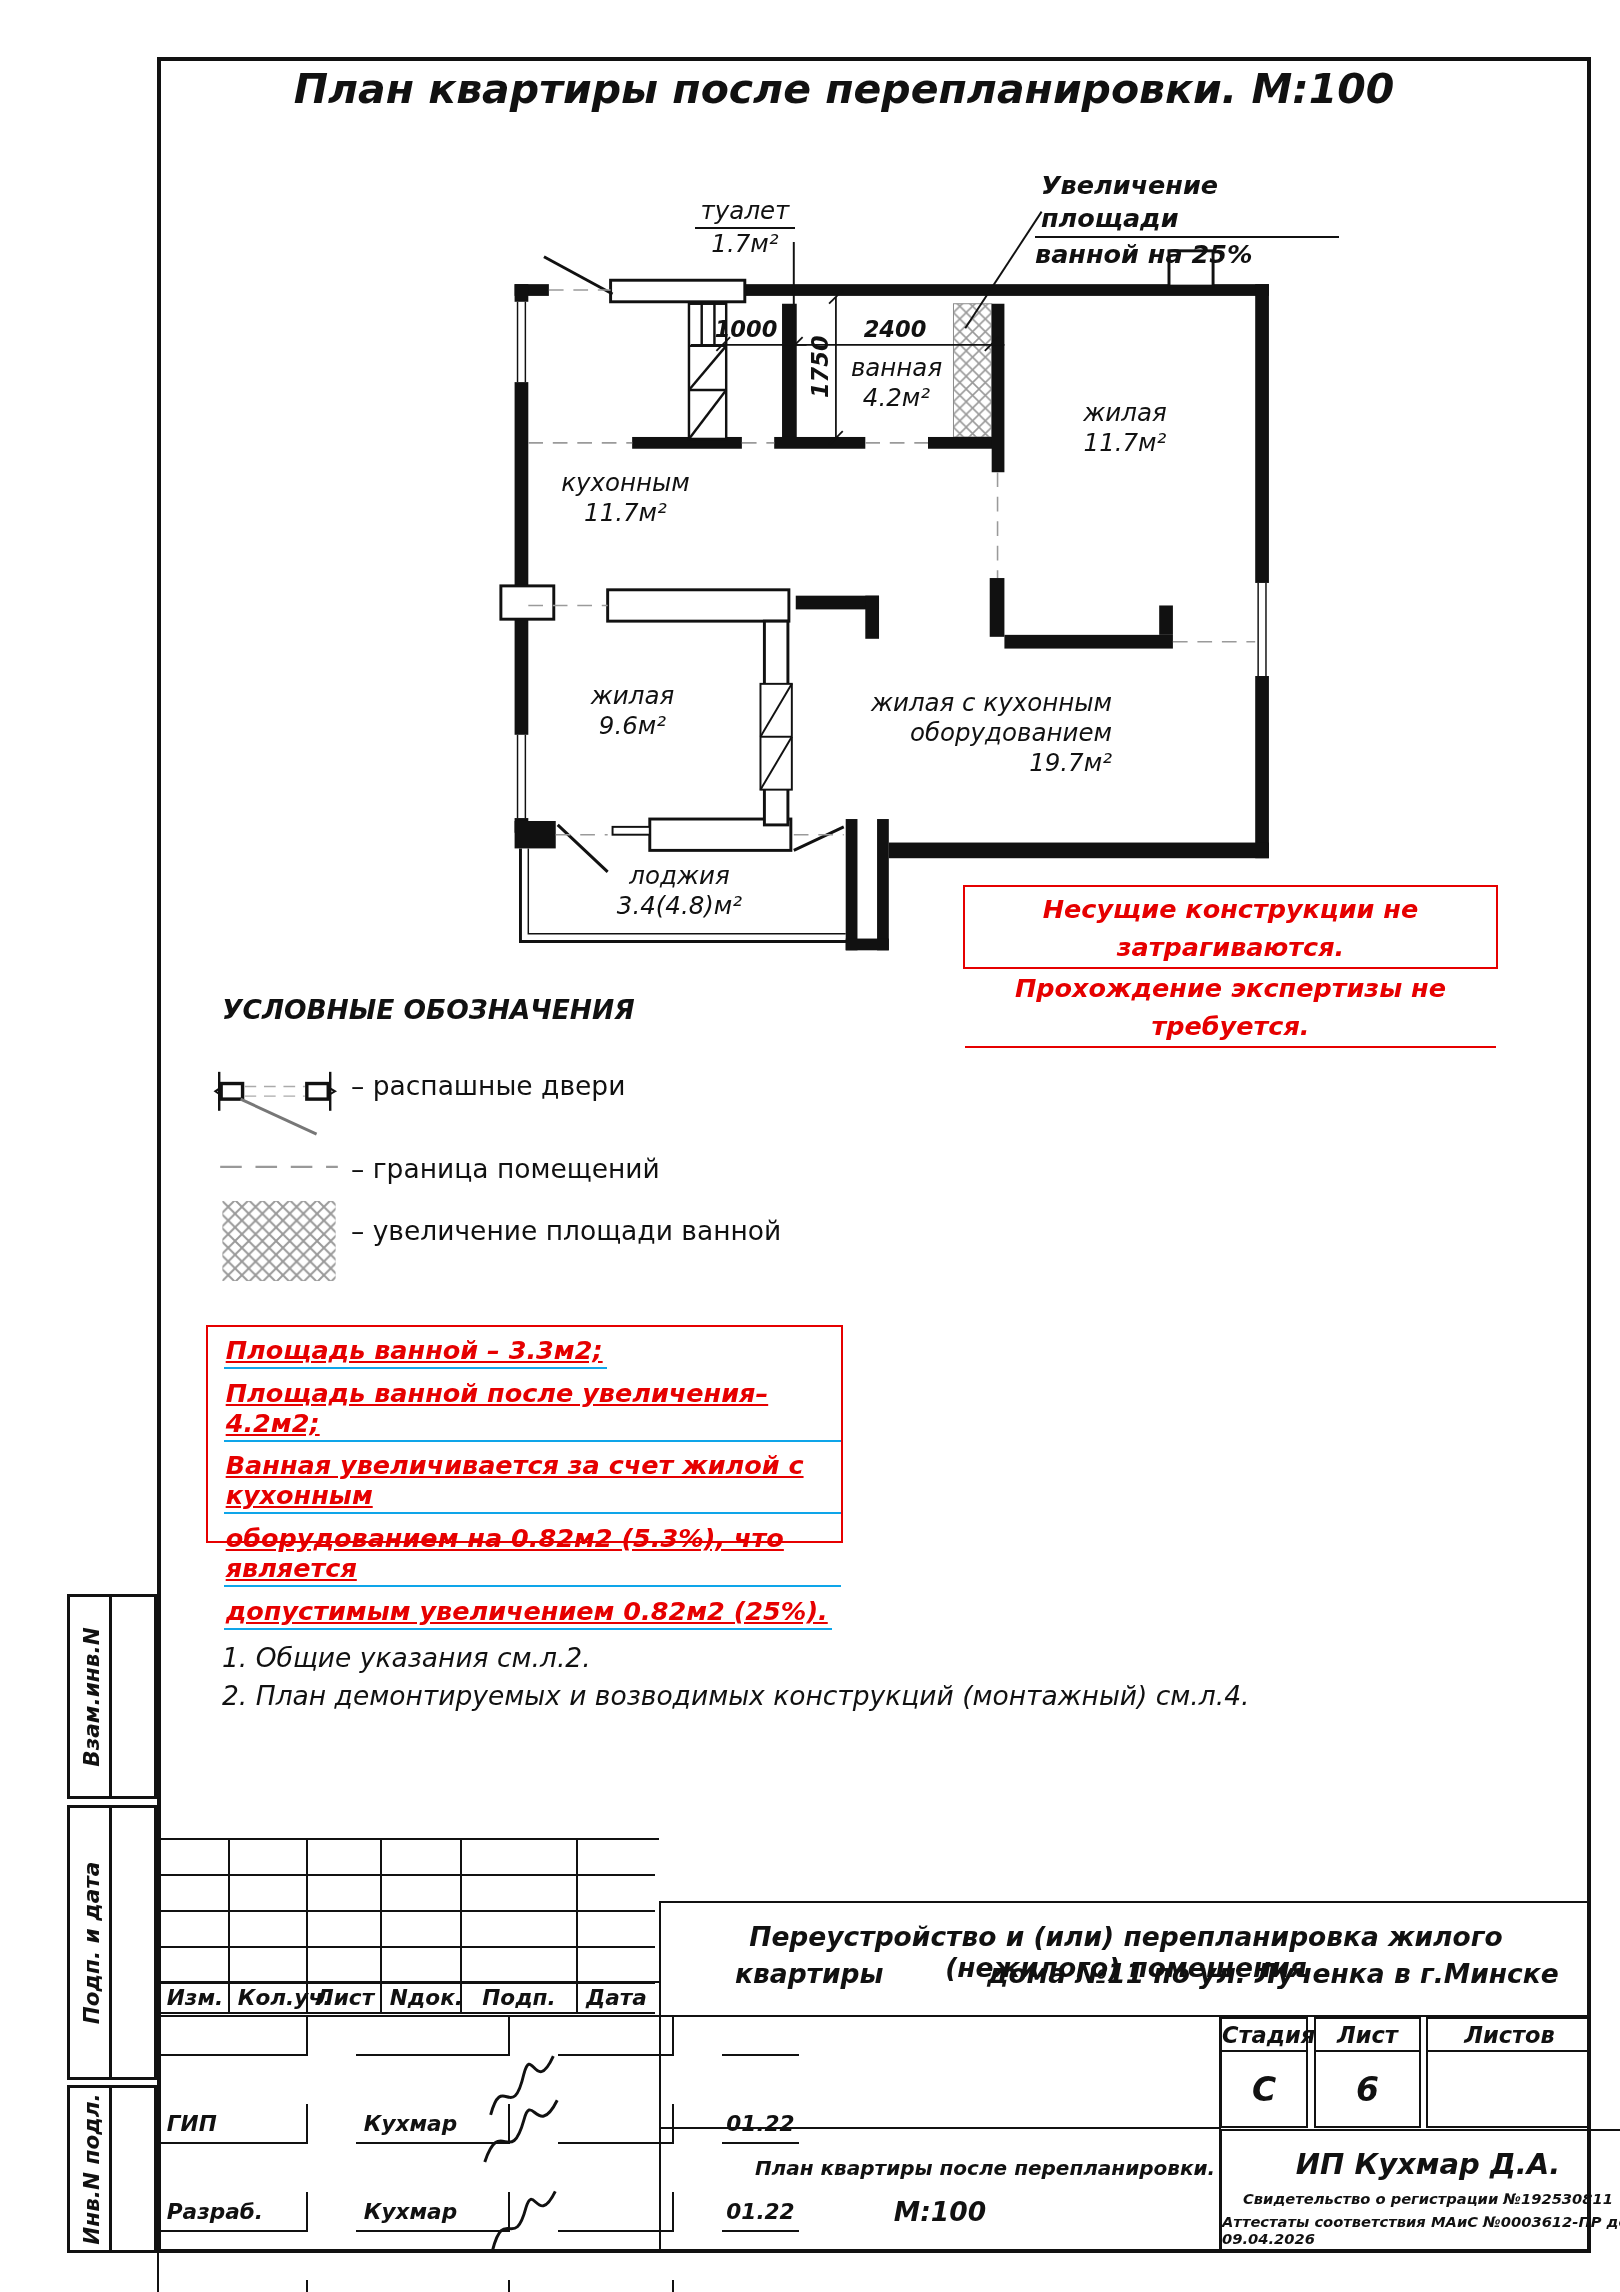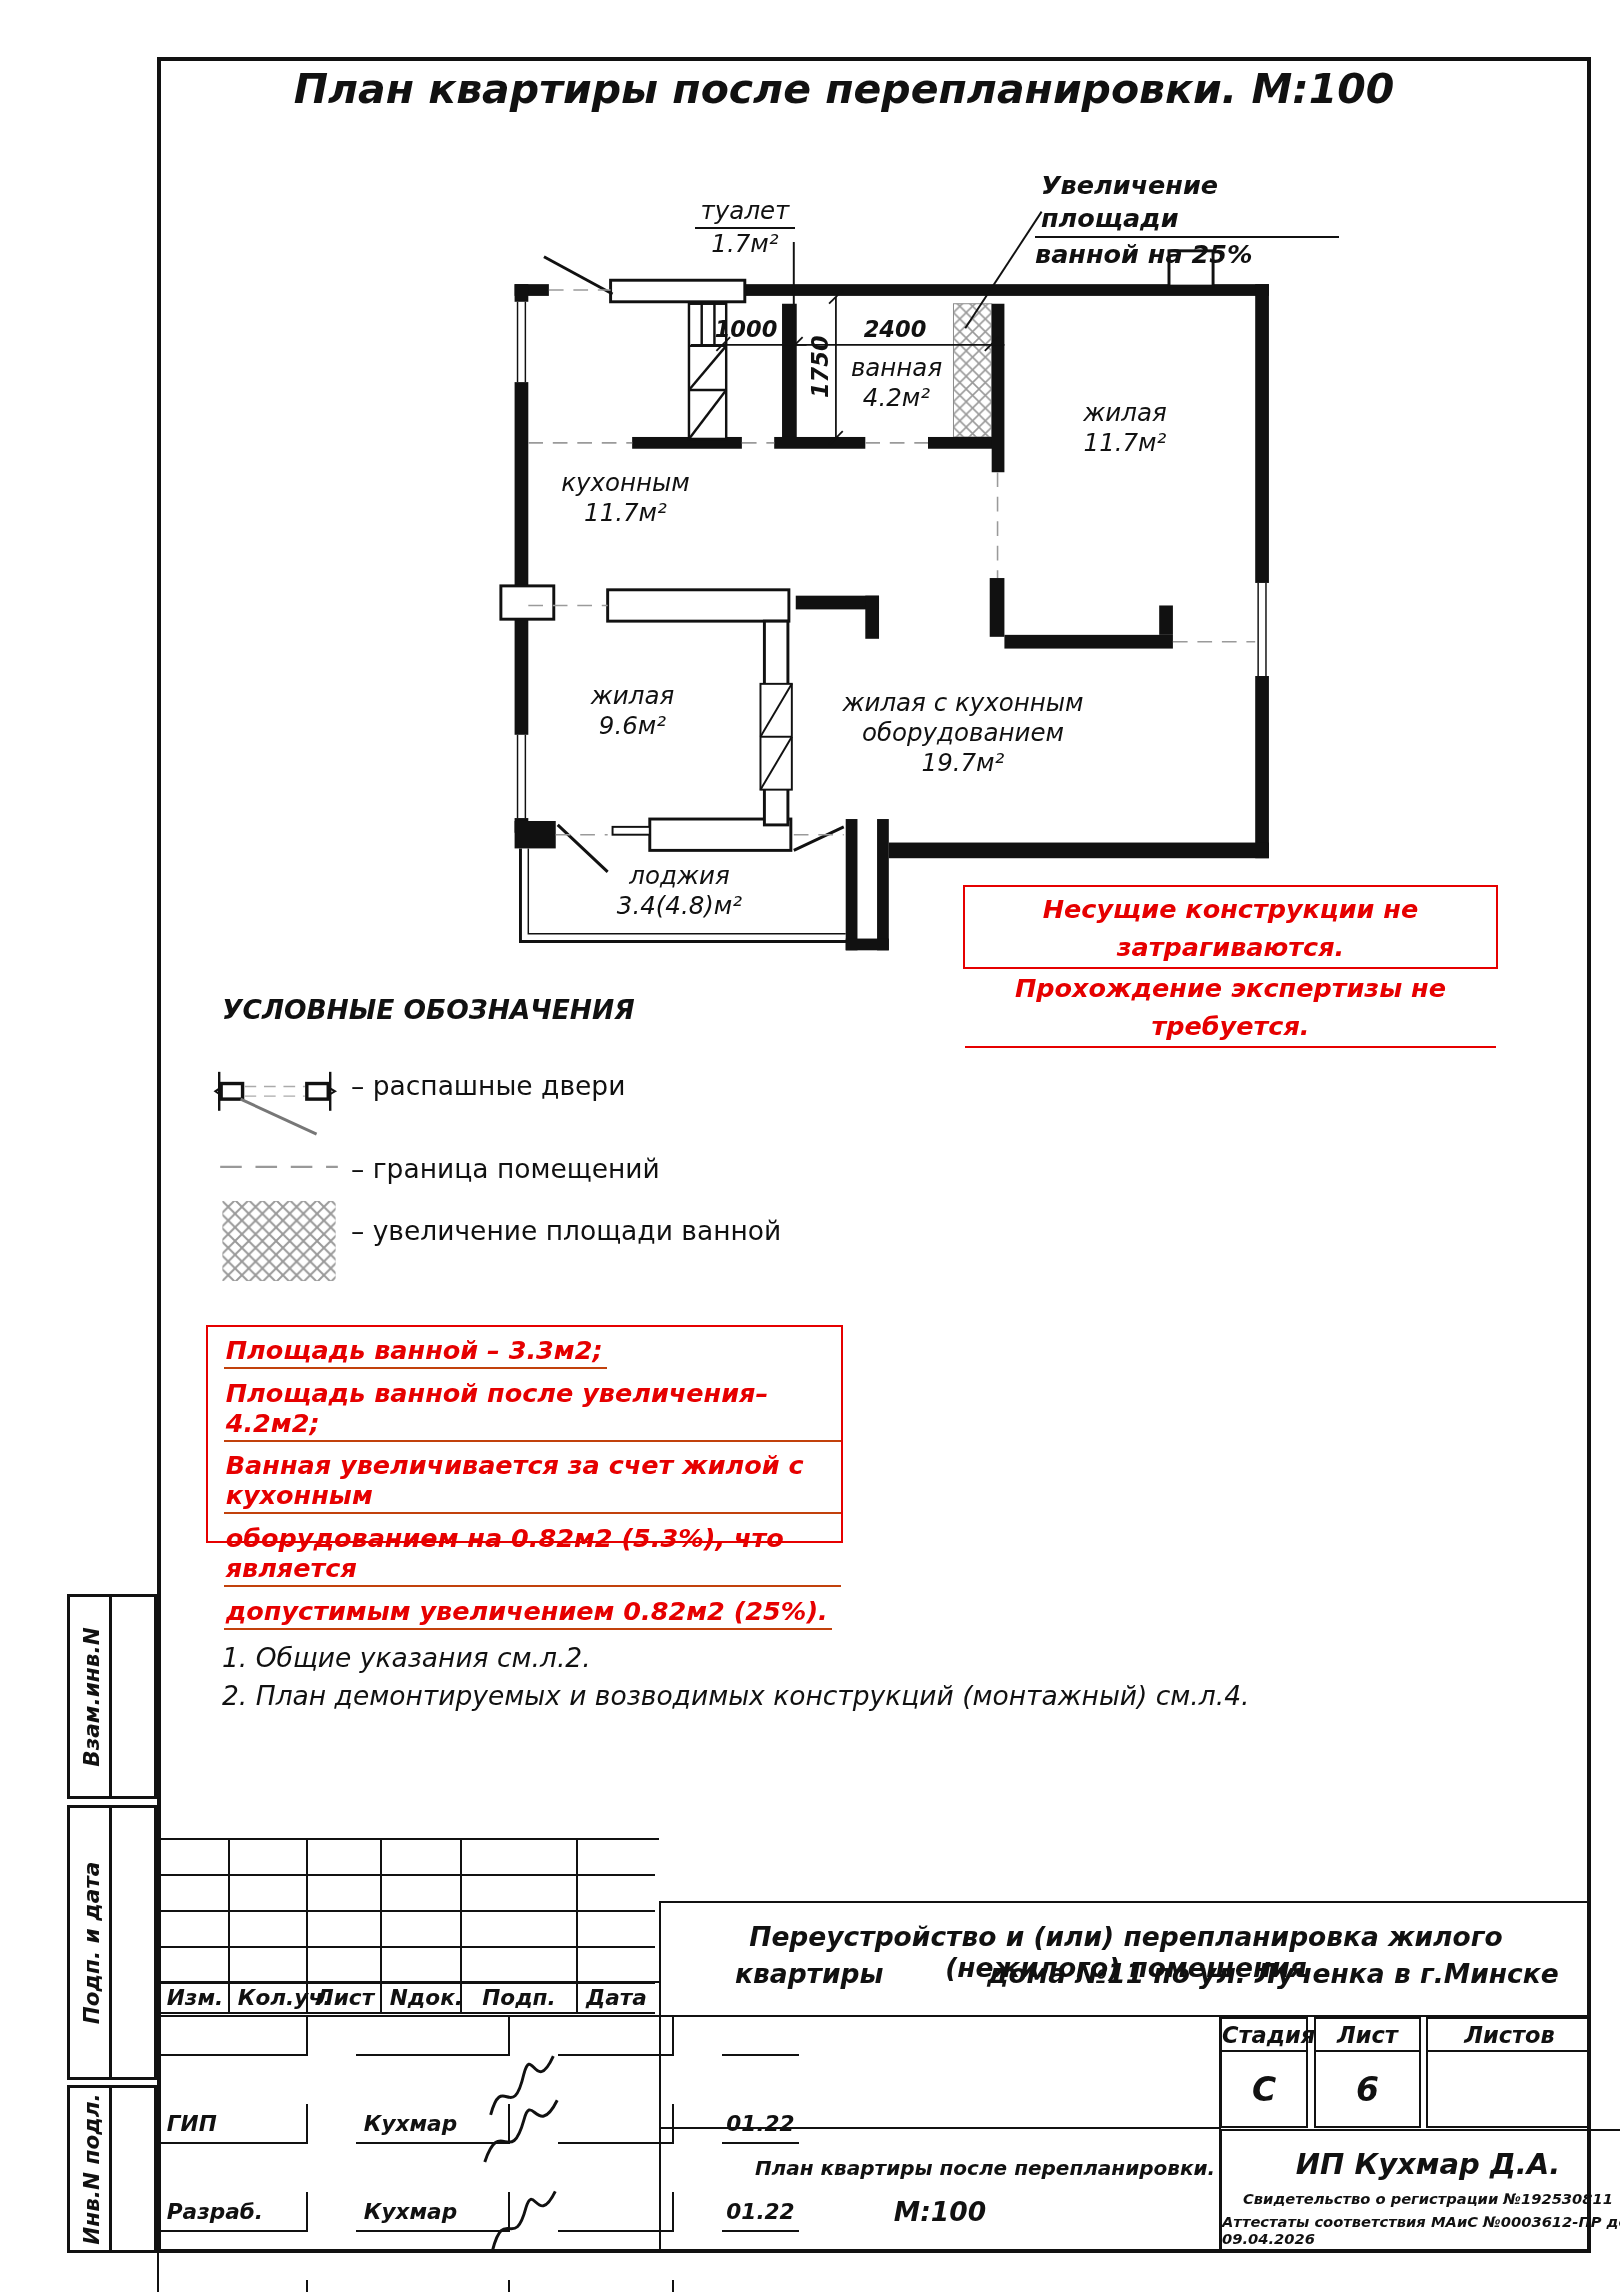--- a/index.html
+++ b/index.html
@@ -16,21 +16,21 @@
   .ul-b{border-bottom:2px solid #111;display:inline-block;padding:0 5.9px 1px 5.9px;}
   
   #callout-increase{position:absolute;left:1035px;top:169px;width:304px;font-size:25.5px;font-style:italic;font-weight:bold;line-height:33px;}
   #red-note-top{position:absolute;left:963px;top:885px;width:535px;height:84px;border:2.9px solid #e60000;box-sizing:border-box;text-align:center;color:#e60000;font-style:italic;font-weight:bold;font-size:25.5px;line-height:38px;padding-top:2.9px;}
   #red-note-top .rl{border-bottom:2px solid #e60000;display:inline-block;padding:0 3.9px 1px 3.9px;}
   
   #legend-heading{position:absolute;left:222px;top:994px;font-size:26.5px;font-weight:bold;font-style:italic;}
   .legend-text{position:absolute;font-size:26.5px;}
   
   #red-note-main{position:absolute;left:206px;top:1325px;width:637px;height:218px;border:2.9px solid #e60000;box-sizing:border-box;color:#e60000;font-style:italic;font-weight:bold;font-size:25.5px;padding:7.8px 0 0 15.7px;}
-  #red-note-main .rl{display:inline-block;border-bottom:2px solid #c2410c;padding:0 3.9px 2px 2px;margin-bottom:8.8px;}
+  #red-note-main .rl{display:inline-block;border-bottom:2px solid #0ea5e9;padding:0 3.9px 2px 2px;margin-bottom:8.8px;text-decoration:underline;}
   
   #notes{position:absolute;left:222px;top:1639px;font-size:26.5px;font-style:italic;line-height:38px;}
   
   .sb{position:absolute;left:67px;width:90px;border:3.9px solid #111;box-sizing:border-box;}
   .sb .div{position:absolute;left:39px;top:0;bottom:0;width:0;border-left:3.9px solid #111;}
   .sb-label{position:absolute;top:50%;left:20.6px;transform:translate(-50%,-50%) rotate(-90deg);white-space:nowrap;font-size:21.6px;font-style:italic;font-weight:bold;}
   
   .tbbox{position:absolute;box-sizing:border-box;border:2.9px solid #111;}
   .grid{display:grid;}
   .cell{border-right:2.9px solid #111;border-bottom:2.9px solid #111;box-sizing:border-box;font-size:21.6px;font-style:italic;font-weight:bold;display:flex;align-items:center;}
@@ -178,21 +178,21 @@
     <span>11.7м²</span>
   </div>
   <div class="room-label" style="left:57px;top:321px;width:147px;">
     <span>кухонным</span><br>
     <span>11.7м²</span>
   </div>
   <div class="room-label" style="left:64px;top:534px;width:147px;">
     <span>жилая</span><br>
     <span>9.6м²</span>
   </div>
-  <div class="room-label" style="left:326px;top:541px;width:284px;">
+  <div class="room-label" style="left:333px;top:541px;width:284px;text-align:right;">
     <span>жилая с кухонным</span><br>
     <span>оборудованием</span><br>
     <span>19.7м²</span>
   </div>
   <div class="room-label" style="left:106px;top:714px;width:157px;">
     <span>лоджия</span><br>
     <span>3.4(4.8)м²</span>
   </div>
 </div>
 

